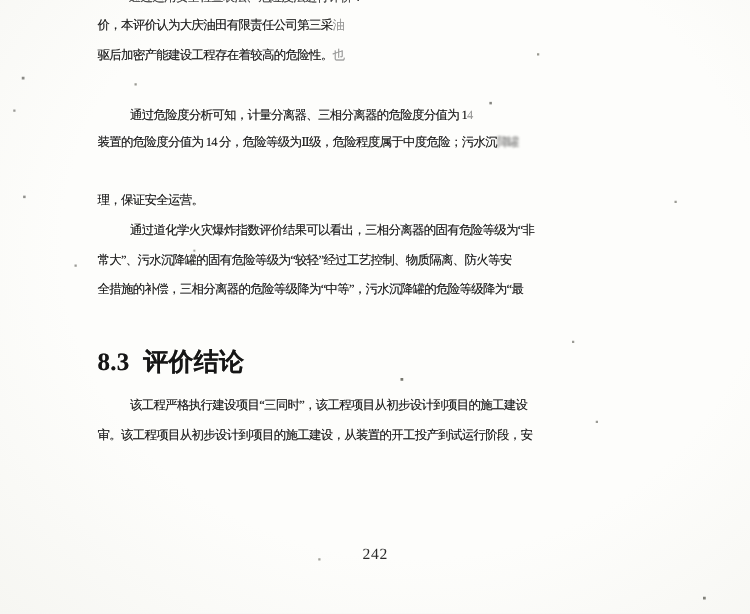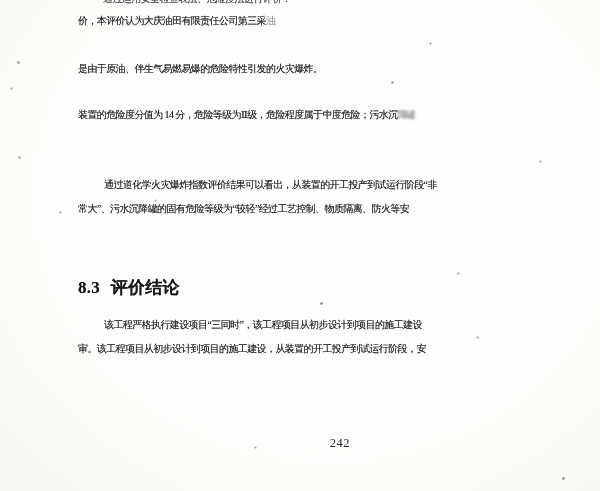--- a/index.html
+++ b/index.html
@@ -20,28 +20,28 @@
     white-space:nowrap;
     color:#222;
     text-shadow:0 0 .4px rgba(30,30,30,.55);
   }
   .indent{left:104px;}
   .clip-top{top:-9px;left:103px;opacity:.85;}
   .faded{opacity:.45;filter:blur(.4px);}
   .smudge{opacity:.55;filter:blur(.9px);letter-spacing:-2px;}
   .heading{
     position:absolute;left:78px;top:276px;
-    font-size:17px;font-weight:bold;color:#161616;
+    font-size:20px;font-weight:bold;color:#161616;
     letter-spacing:.2px;white-space:nowrap;
     text-shadow:0 0 .4px rgba(0,0,0,.6);
   }
   .heading .num{margin-right:11px;}
   .pageno{
     position:absolute;top:436px;left:290px;width:60px;
-    text-align:right;font-size:12.5px;color:#2a2a2a;
+    text-align:left;font-size:12.5px;color:#2a2a2a;
     letter-spacing:.5px;
   }
   
   .speckles{
     position:absolute;top:0;left:0;width:1px;height:1px;background:transparent;
     box-shadow:
       18px 62px 0 .6px #8a8a86,
       11px 88px 0 .4px #9a9a96,
       19px 157px 0 .5px #90908c,
       60px 212px 0 .4px #9a9a96,
@@ -61,32 +61,35 @@
 <body>
 
 <div class="page">
 
   <div class="speckles"></div>
 
   <div class="line clip-top">通过运用安全检查表法、危险度法进行评价：</div>
 
   <div class="line" style="top:13px"><span>价，本评价认为大庆油田有限责任公司第三采</span><span class="faded">油</span></div>
 
+  <div class="line" style="top:37px"><span>驱后加密产能建设工程存在着较高的危险性。</span><span class="faded">也</span></div>
 
-  <div class="line" style="top:61px"><span>是由于原油、伴生气易燃易爆的危险特性引发的火灾爆炸。</span></div>
 
+  <div class="line indent" style="top:85px"><span>通过危险度分析可知，计量分离器、三相分离器的危险度分值为 1</span><span class="faded">4</span></div>
 
   <div class="line" style="top:107px"><span>装置的危险度分值为 14 分，危险等级为Ⅱ级，危险程度属于中度危险；污水沉</span><span class="smudge">降罐</span></div>
 
 
+  <div class="line" style="top:153px"><span>理，保证安全运营。</span></div>
 
-  <div class="line indent" style="top:177px"><span>通过道化学火灾爆炸指数评价结果可以看出，从装置的开工投产到试运行阶段“非</span></div>
+  <div class="line indent" style="top:177px"><span>通过道化学火灾爆炸指数评价结果可以看出，三相分离器的固有危险等级为“非</span></div>
 
   <div class="line" style="top:201px"><span>常大”、污水沉降罐的固有危险等级为“较轻”经过工艺控制、物质隔离、防火等安</span></div>
 
+  <div class="line" style="top:224px"><span>全措施的补偿，三相分离器的危险等级降为“中等”，污水沉降罐的危险等级降为“最</span></div>
 
 
   <div class="heading">
     <span class="num">8.3</span><span>评价结论</span>
   </div>
 
   <div class="line indent" style="top:317px"><span>该工程严格执行建设项目“三同时”，该工程项目从初步设计到项目的施工建设</span></div>
 
   <div class="line" style="top:341px"><span>审。该工程项目从初步设计到项目的施工建设，从装置的开工投产到试运行阶段，安</span></div>
 

